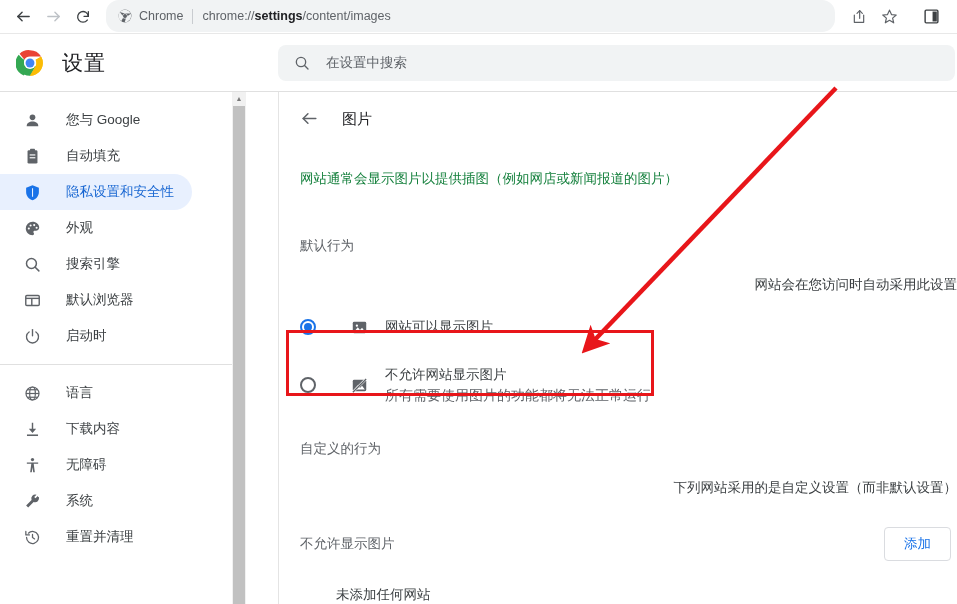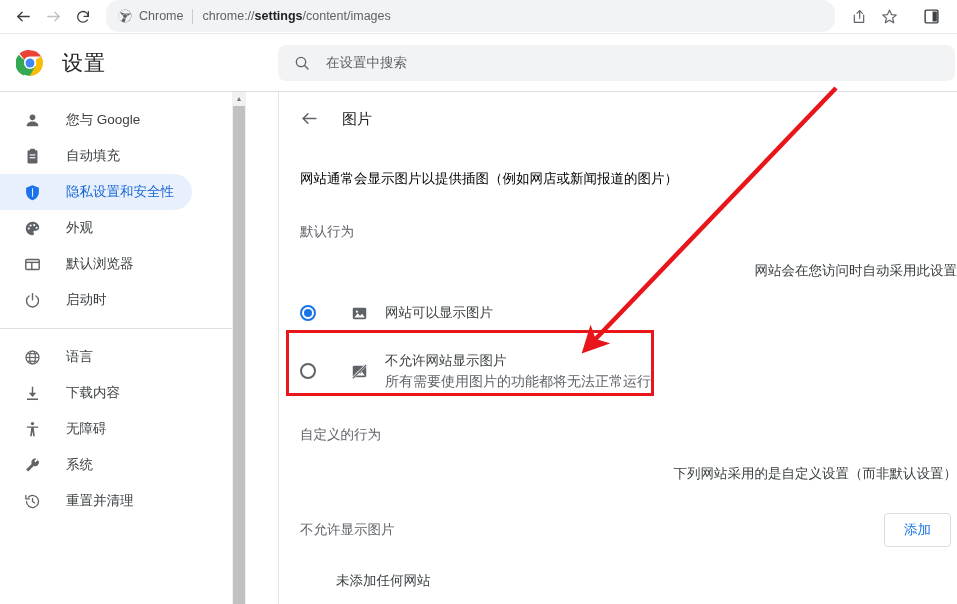--- a/index.html
+++ b/index.html
@@ -114,24 +114,24 @@
 
   
   .content { position:absolute; left:279px; top:92px; width:678px; height:512px; background:#fff; }
   .page-head {
     display:flex; align-items:center; height:54px; padding-left:21px;
   }
   .back-arrow { color:#5f6368; display:flex; width:20px; height:20px; flex:none; }
   .page-title { font-size:15px; color:#202124; margin-left:22px; }
 
   .desc-text {
-    font-size:13.5px; color:#000000; padding-left:21px; margin-top:24px;
+    font-size:13.5px; color:#15803d; padding-left:21px; margin-top:24px;
   }
   .section-title {
-    font-size:13.5px; color:#5f6368; padding-left:21px; margin-top:35px;
+    font-size:13.5px; color:#5f6368; padding-left:21px; margin-top:49px;
   }
   .section-sub {
     font-size:13.5px; color:#3c4043; padding-left:21px; margin-top:21px;text-align:right;
   }
 
   .radio-row {
     display:flex; align-items:center; padding-left:21px; margin-top:24px;
   }
   .radio {
     width:16px; height:16px; border-radius:50%; flex:none;
@@ -302,20 +302,29 @@
             <path d="M12 2.5A9.5 9.5 0 0 0 2.5 12c0 5.2 4.3 9.5 9.5 9.5 1.3 0 2.2-.9 2.2-2 0-.5-.2-.9-.5-1.3-.3-.3-.4-.7-.4-1.1 0-1 .8-1.8 1.8-1.8h1.7c2.6 0 4.7-2.1 4.7-4.7C21.5 6.1 17.2 2.5 12 2.5z"></path>
             <circle cx="6.8" cy="12" r="1.5" fill="#fff"></circle>
             <circle cx="9.3" cy="7.8" r="1.5" fill="#fff"></circle>
             <circle cx="14.4" cy="7.2" r="1.5" fill="#fff"></circle>
             <circle cx="17.8" cy="11" r="1.5" fill="#fff"></circle>
           </svg>
       </span>
       <span class="si-lb">外观</span>
     </div>
 
+    <div class="side-item">
+      <span class="si-ic">
+        <svg width="17" height="17" viewBox="0 0 24 24" fill="none" stroke="currentColor" stroke-width="2.1" stroke-linecap="round">
+            <circle cx="10.5" cy="10.5" r="7"></circle>
+            <line x1="15.8" y1="15.8" x2="21" y2="21"></line>
+          </svg>
+      </span>
+      <span class="si-lb">搜索引擎</span>
+    </div>
 
     <div class="side-item">
       <span class="si-ic">
         <svg width="17" height="17" viewBox="0 0 24 24" fill="none" stroke="currentColor" stroke-width="2">
             <rect x="2.5" y="5" width="19" height="14" rx="1.5"></rect>
             <line x1="2.5" y1="9" x2="21.5" y2="9"></line>
             <line x1="11" y1="9" x2="11" y2="19"></line>
           </svg>
       </span>
       <span class="si-lb">默认浏览器</span>

